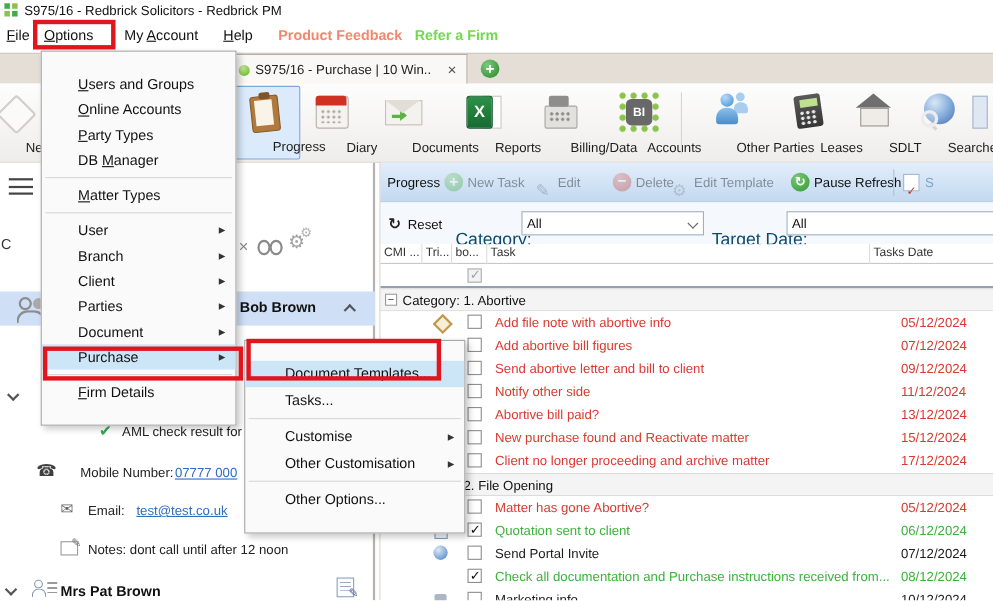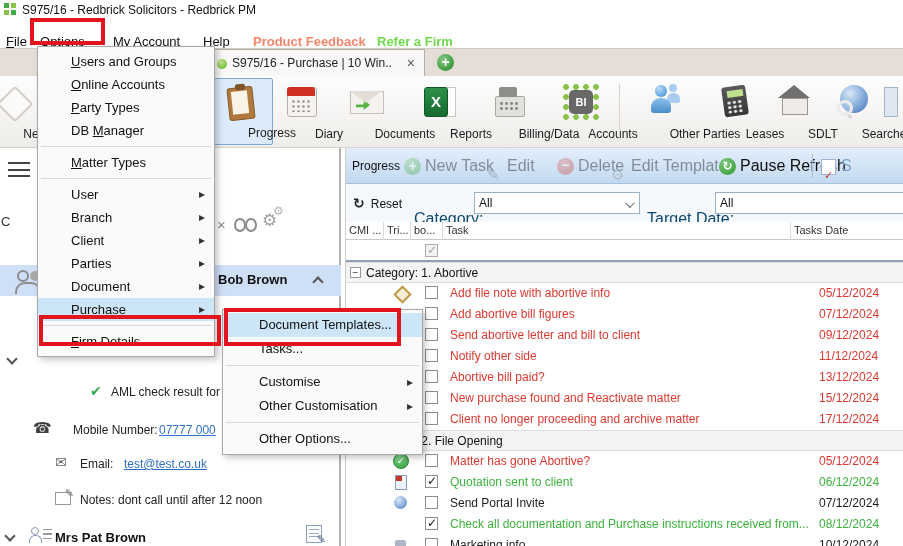--- a/index.html
+++ b/index.html
@@ -11,21 +11,21 @@
   body{font-family:"Liberation Sans","DejaVu Sans",sans-serif;background:#fff}
   #app{position:relative;width:903px;height:546px;background:#fff;overflow:hidden;font-size:12px;color:#1c1c1c}
 
   
   .titlebar{position:absolute;left:0;top:0;width:903px;height:20px;background:#fff}
   .appic{position:absolute;left:4px;top:3px;width:13px;height:13px}
   .appic::before{content:"";position:absolute;left:0;top:0;width:5px;height:5px;background:#3fae49;box-shadow:7px 0 0 #8bc34a,0 7px 0 #8bc34a,7px 7px 0 #3fae49}
   .wtitle{position:absolute;left:22px;top:0;line-height:20px;font-size:12px;color:#111;white-space:nowrap}
 
   
-  .menubar{position:absolute;left:0;top:30px;width:715px;height:24px;background:#fff}
+  .menubar{position:absolute;left:0;top:20px;width:715px;height:24px;background:#fff}
   .mb-item{position:absolute;top:0;line-height:24px;font-size:13px;color:#111;padding:0 4px;cursor:default;white-space:nowrap}
   .mb-item.feedback{color:var(--feedback-salmon);font-weight:bold}
   .mb-item.refer{color:var(--refer-green);font-weight:bold}
   .mb0{left:2px}.mb1{left:36px}.mb2{left:109px}.mb3{left:199px}.mb4{left:249px}.mb5{left:373px}
 
   
   .tabstrip{position:absolute;left:0;top:48px;width:903px;height:28px;background:#e4ded7;border-top:1px solid #cfc9c1}
   .tab{position:absolute;left:188px;top:0;width:237px;height:28px;background:#f9f8f6;border:1px solid #b4aea6;border-bottom:none}
   .tabic{position:absolute;left:28px;top:9px;width:10px;height:10px;border-radius:50%;background:radial-gradient(circle at 35% 30%,#c9e89a,#7dc540 70%,#4f9b20)}
   .tabtitle{position:absolute;left:43px;top:0;line-height:26px;font-size:12px;color:#222;white-space:nowrap;max-width:160px;overflow:hidden}
@@ -115,21 +115,21 @@
   .personic i{position:absolute;left:13px;top:2px;width:9px;height:11px;background:repeating-linear-gradient(#9a9a9a 0 1.5px,transparent 1.5px 4.5px)}
   .patname{position:absolute;left:55px;top:382px;font-size:13px;font-weight:bold;color:#111}
   .docedit{position:absolute;left:306px;top:377px;width:16px;height:18px;border:1px solid #8aa0c0;background:#fdfdfd;cursor:pointer}
   .docedit::before{content:"";position:absolute;left:2px;top:3px;width:10px;height:8px;background:repeating-linear-gradient(#9aaac4 0 1.3px,transparent 1.3px 3.5px)}
   .docedit::after{content:"✎";position:absolute;right:-5px;bottom:-4px;font-size:11px;color:#55688c}
 
   
   .rpanel{position:absolute;left:345px;top:148px;width:558px;height:398px;background:#fff;border-left:1px solid #d0ccc8}
   .phead{position:absolute;left:0;top:0;width:558px;height:36px;background:linear-gradient(#e2eefb,#c3d9f0);border-bottom:1px solid #a8c2de}
   .ptitle{position:absolute;left:6px;top:0;line-height:36px;font-size:12px;color:#111}
-  .pbtn{position:absolute;top:0;line-height:36px;font-size:16px;color:#111;cursor:pointer;white-space:nowrap}
+  .pbtn{position:absolute;top:0;line-height:36px;font-size:12px;color:#111;cursor:pointer;white-space:nowrap}
   .pbtn.disabled{opacity:.42;cursor:default}
   .pbtn.partial{color:#7ba3cc}
   .pbic{width:17px;height:17px;display:inline-block;position:relative;margin-right:4px;vertical-align:-4px}
   .pbic.add::before{content:"+";position:absolute;left:0;top:0;width:17px;height:17px;border-radius:50%;background:radial-gradient(circle at 35% 30%,#8fd08f,#4aa64a);color:#fff;font-weight:bold;font-size:14px;line-height:16px;text-align:center}
   .pbic.edit::before{content:"✎";position:absolute;left:1px;top:-1px;font-size:15px;color:#6d7683}
   .pbic.delete::before{content:"−";position:absolute;left:0;top:0;width:17px;height:17px;border-radius:50%;background:radial-gradient(circle at 35% 30%,#e08a86,#c04540);color:#fff;font-weight:bold;font-size:14px;line-height:15px;text-align:center}
   .pbic.gear::before{content:"⚙";position:absolute;left:1px;top:-1px;font-size:15px;color:#8d949d}
   .pbic.refresh::before{content:"↻";position:absolute;left:0;top:0;width:17px;height:17px;border-radius:50%;background:radial-gradient(circle at 35% 30%,#7cc87c,#2f9a2f);color:#fff;font-weight:bold;font-size:12px;line-height:16px;text-align:center}
   .pbic.select::before{content:"";position:absolute;left:1px;top:1px;width:13px;height:14px;background:#fff;border:1px solid #9fb2cf}
   .pbic.select::after{content:"✓";position:absolute;left:4px;top:-1px;color:#c0392b;font-size:11px;font-weight:bold}
@@ -162,21 +162,21 @@
   .ri{width:16px;height:16px;display:inline-block;position:relative}
   .ri.diamond::before{content:"";position:absolute;left:3px;top:3px;width:9px;height:9px;background:#f8eed8;border:2px solid #c09a4a;transform:rotate(45deg)}
   .ri.done::before{content:"✓";position:absolute;left:0;top:0;width:14px;height:14px;border-radius:50%;background:radial-gradient(circle at 35% 30%,#7ed48a,#2f9a3c);border:1px solid #2a8536;color:#fff;font-size:10px;font-weight:bold;text-align:center;line-height:14px}
   .ri.doc::before{content:"";position:absolute;left:2px;top:1px;width:10px;height:13px;background:#eef3fa;border:1px solid #8899bb}
   .ri.doc::after{content:"";position:absolute;left:3px;top:2px;width:6px;height:5px;background:#c0392b}
   .ri.globe::before{content:"";position:absolute;left:1px;top:1px;width:13px;height:13px;border-radius:50%;background:radial-gradient(circle at 35% 30%,#dce9f7,#7fa8d9 60%,#4a7ab5)}
   .ri.marketing::before{content:"";position:absolute;left:2px;top:3px;width:11px;height:10px;background:#aeb6c6;border-radius:2px}
   .ri.marketing::after{content:"✗";position:absolute;right:-2px;bottom:-3px;color:#d8b200;font-size:9px;font-weight:bold}
 
   
-  .menu{position:absolute;background:#fafafa;border:1px solid #a8a8a8;box-shadow:3px 3px 6px rgba(0,0,0,.22);z-index:50;padding:3px 0}
+  .menu{position:absolute;background:#fafafa;border:1px solid #a8a8a8;box-shadow:3px 3px 6px rgba(0,0,0,.22);z-index:50;padding:18px 0}
   .omenu{left:37px;top:46px;width:178px}
   .smenu{left:222px;top:309px;width:201px}
   .mi{position:relative;height:23px;line-height:23px;font-size:13px;color:#111;padding-left:33px;cursor:pointer;white-space:nowrap}
   .smenu .mi{height:24px;line-height:24px;padding-left:36px}
   .mi.highlighted{background:var(--menu-highlight)}
   .mi.has-sub::after{content:"▸";position:absolute;right:9px;top:0;font-size:12px;color:#333}
   .msep{height:1px;background:#d8d8d8;margin:4px 3px}
 
   
   .ann{position:absolute;border:4px solid var(--annotation-red);z-index:99;pointer-events:none}

